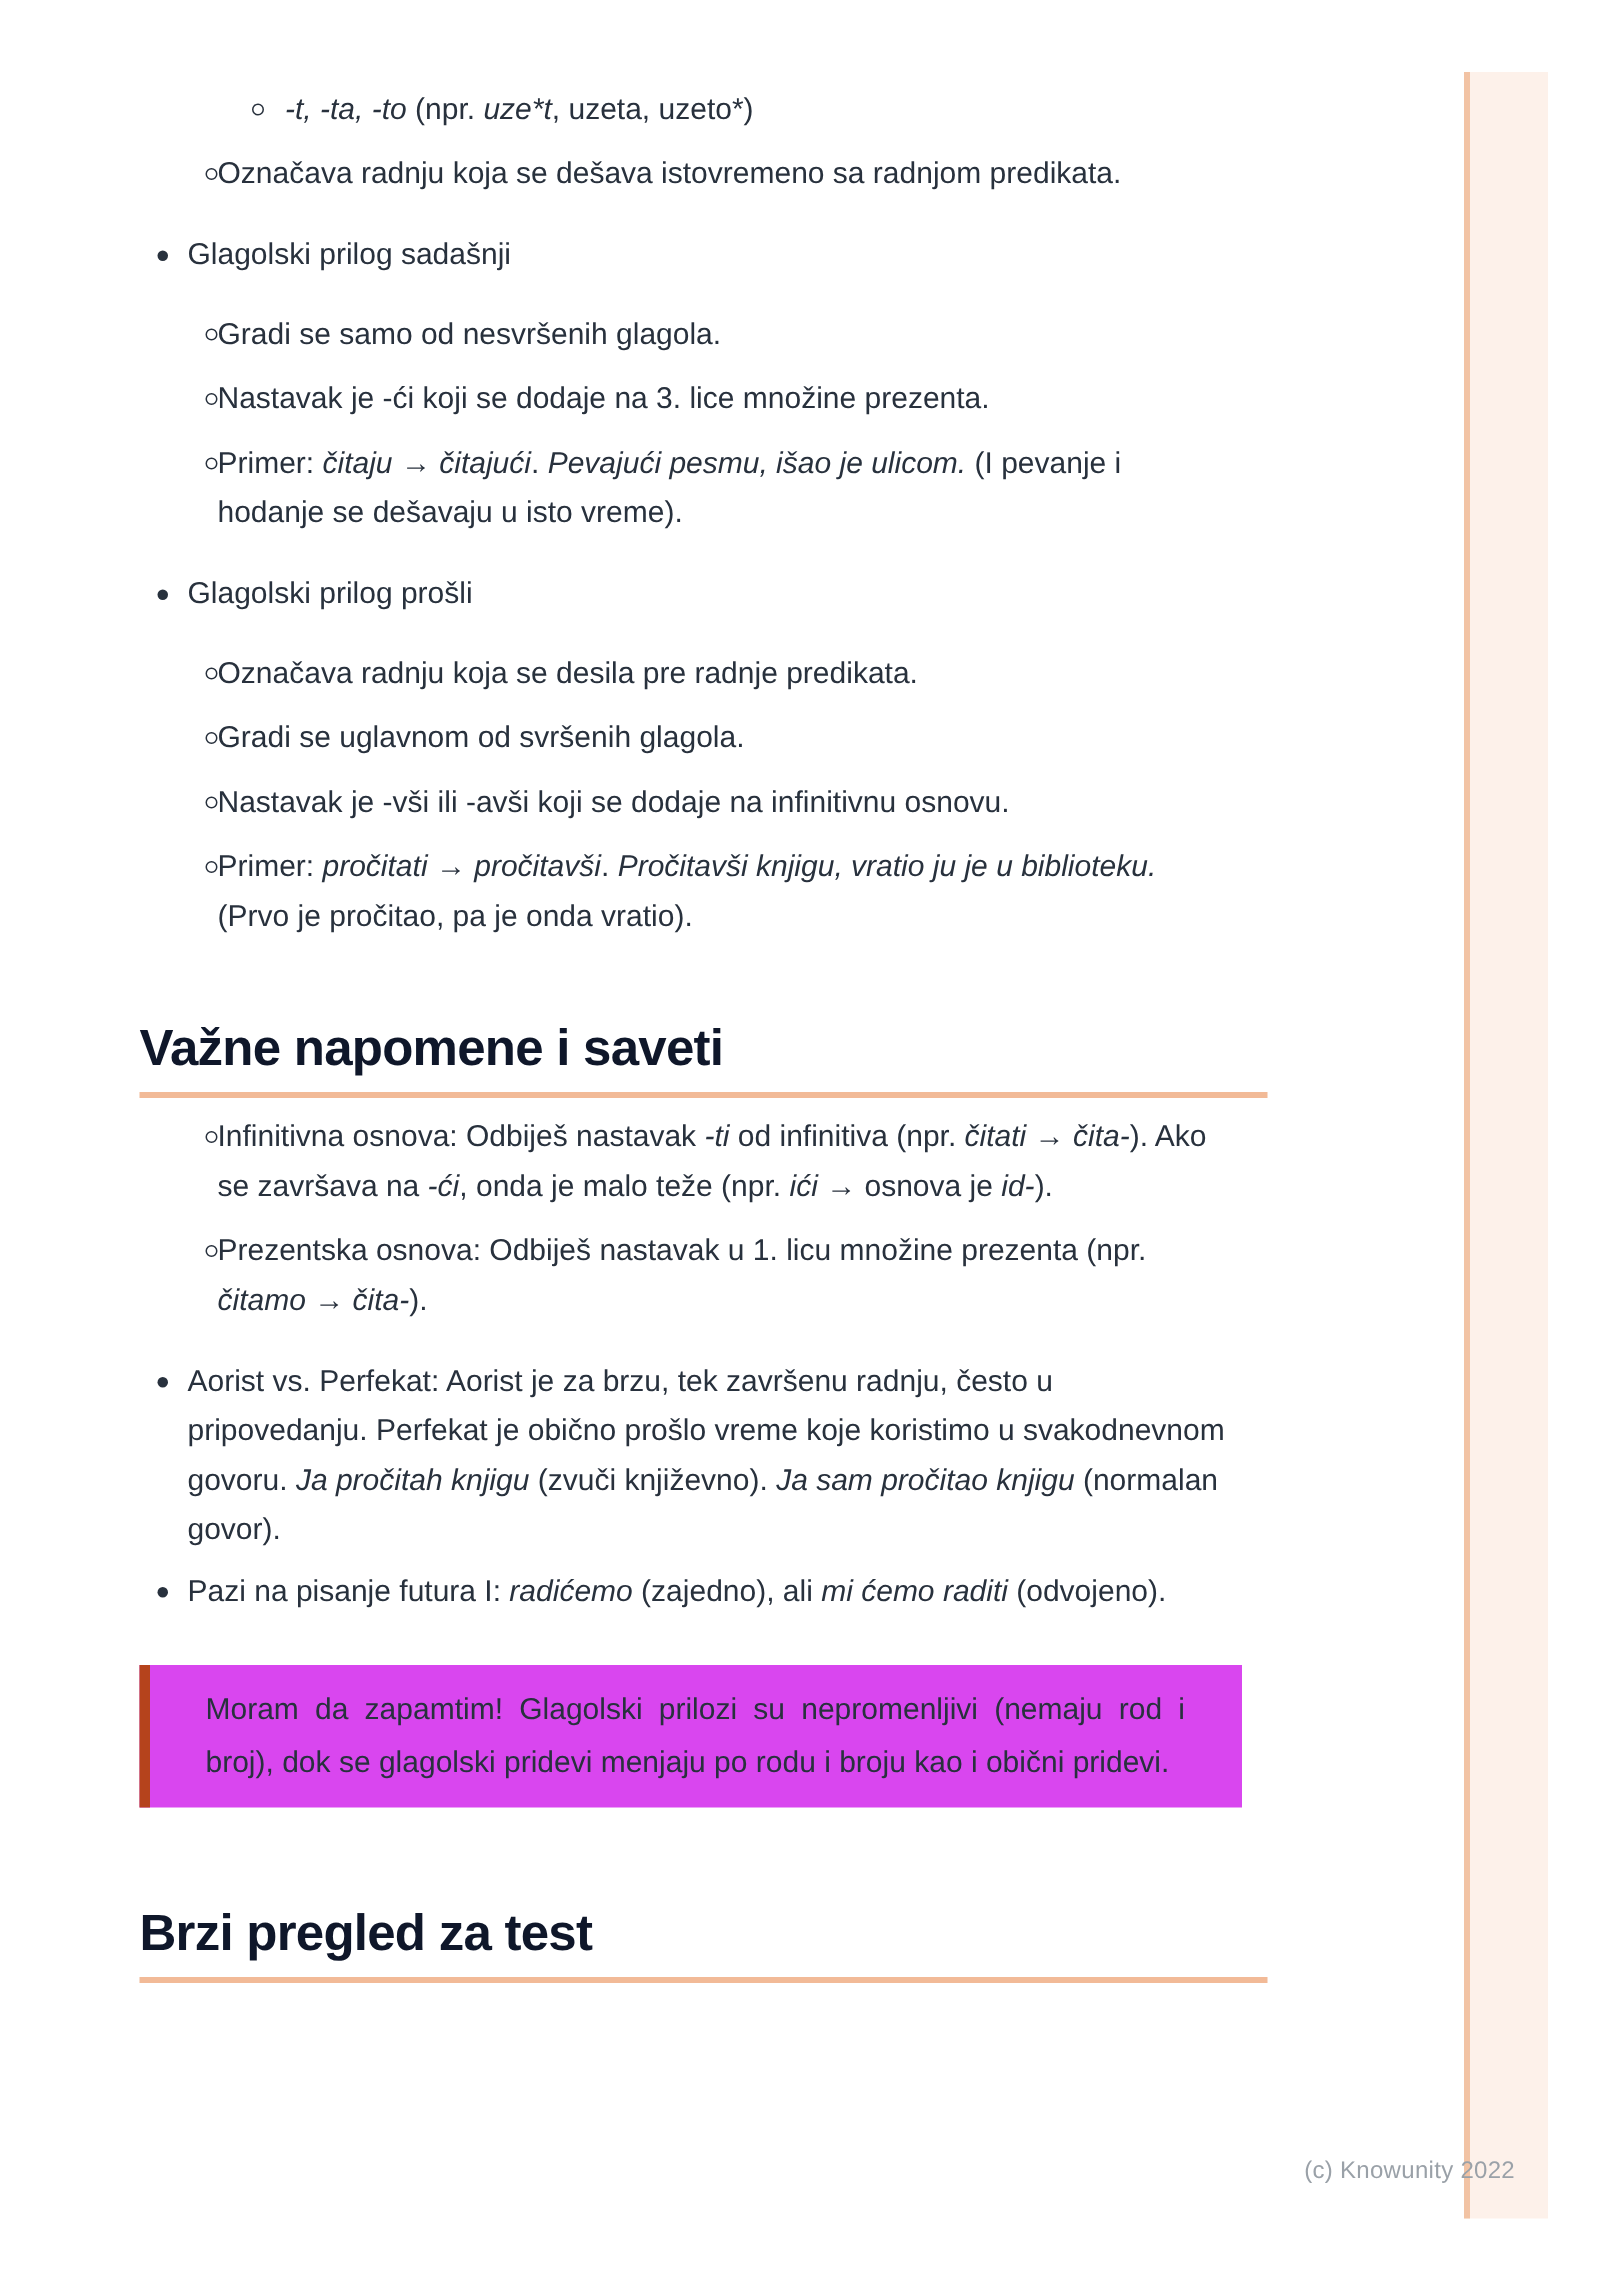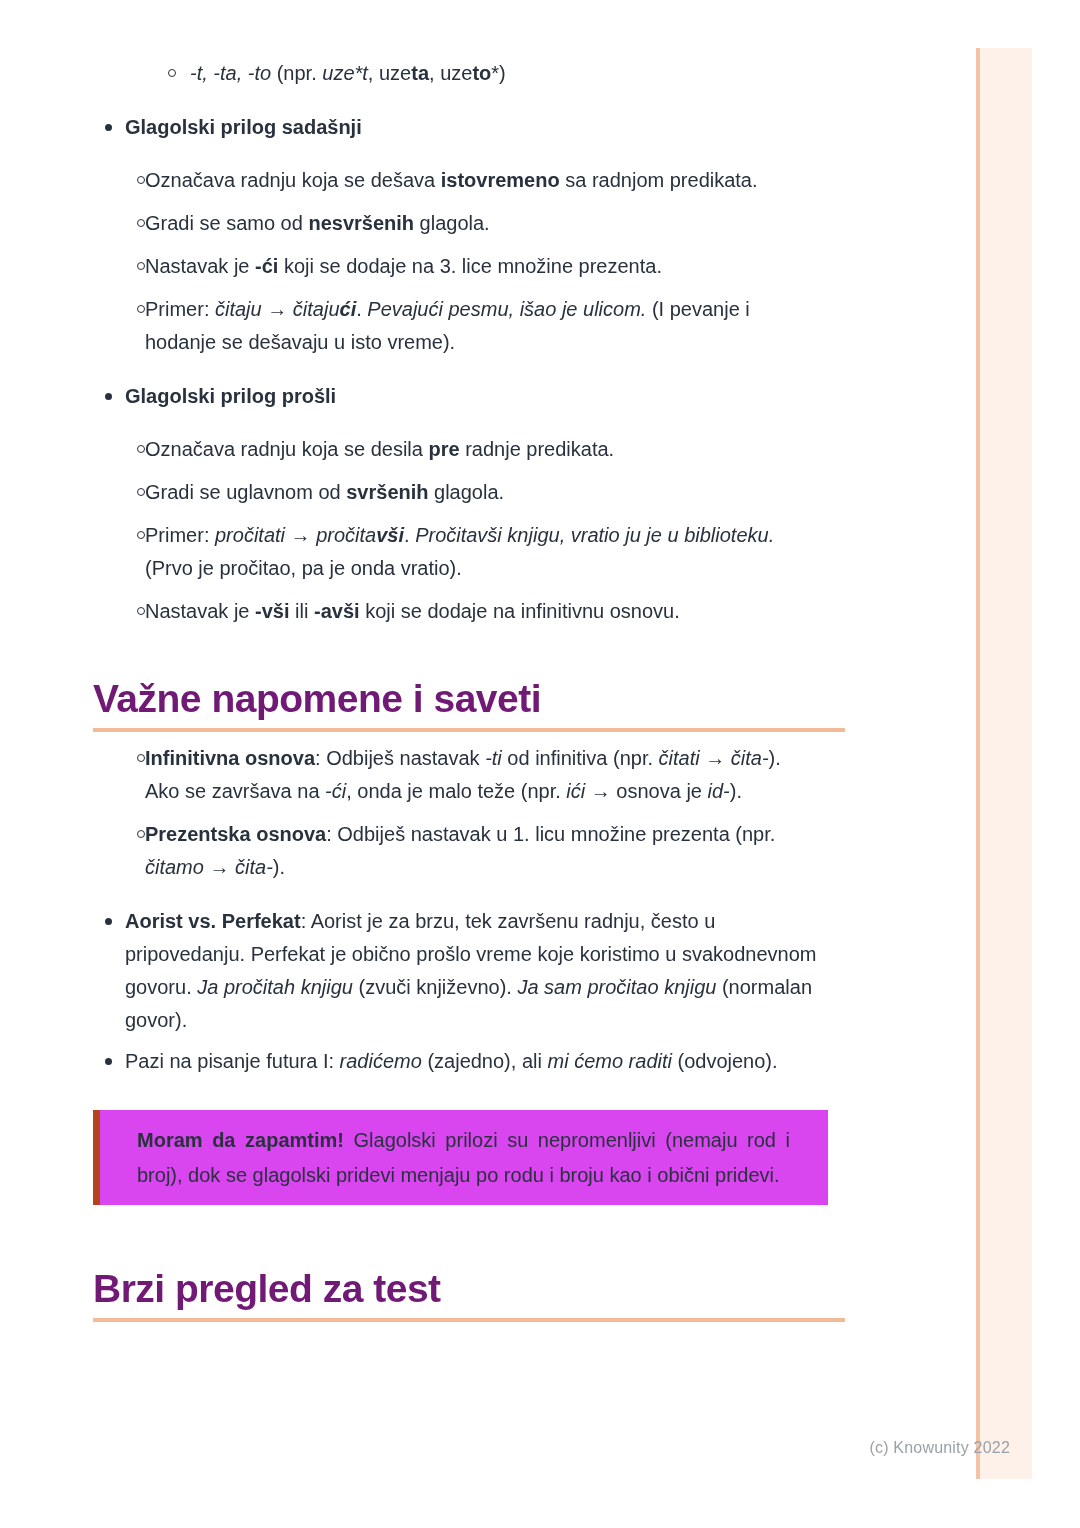--- a/index.html
+++ b/index.html
@@ -31,26 +31,26 @@
   .l2{margin-left:44px;}
   .l2 .text{max-width:660px;}
   .l3{margin-left:75px;}
   .l3 .marker{width:22px;}
   .content > .l3:first-child{margin-top:9px;}
   .l1 + .l2{margin-top:20px;}
   .l1.tight + .l2{margin-top:0;}
   .l1.close{margin-top:8px;}
   .dot{display:block;width:7px;height:7px;border-radius:50%;background:#28313d;margin-top:13px;}
   .ring{display:block;width:6px;height:6px;border-radius:50%;border:1.5px solid #28313d;background:transparent;margin-top:12px;}
-  b{font-weight:bold;}
+  b{font-weight:normal;}
   
   .h2{
     margin:48px 0 0 0;padding:0 0 6px 0;
-    font-size:39px;line-height:46px;font-weight:bold;letter-spacing:-0.5px;
-    color:#701a75;border-bottom:4px solid #f2ba97;
+    font-size:34px;line-height:46px;font-weight:bold;letter-spacing:-0.5px;
+    color:#0f172a;border-bottom:4px solid #f2ba97;
   }
   .h2 + .l1{margin-top:26px;}
   
   .callout{
     margin-top:32px;width:735px;box-sizing:border-box;
     background:#d946ef;border-left:7px solid #b5431c;
     padding:13px 38px 12px 37px;
   }
   .callout .ctext{
     font-size:20px;line-height:35px;text-align:justify;
@@ -63,31 +63,31 @@
 <div class="page">
   <div class="stripe"></div>
   <div class="watermark">(c) Knowunity 2022</div>
   <main class="content">
       <div class="li l3">
         <span class="marker">
           <span class="ring"></span>
         </span>
         <div class="text"><i>-t, -ta, -to</i> (npr. <i>uze*t</i>, uze<b>ta</b>, uze<b>to</b>*)</div>
       </div>
+      <div class="li l2">
+        <span class="marker">
+          <span class="ring"></span>
+        </span>
+        <div class="text">Označava radnju koja se dešava <b>istovremeno</b> sa radnjom predikata.</div>
+      </div>
       <div class="li l1">
         <span class="marker">
           <span class="dot"></span>
         </span>
         <div class="text"><b>Glagolski prilog sadašnji</b></div>
-      </div>
-      <div class="li l2">
-        <span class="marker">
-          <span class="ring"></span>
-        </span>
-        <div class="text">Označava radnju koja se dešava <b>istovremeno</b> sa radnjom predikata.</div>
       </div>
       <div class="li l2">
         <span class="marker">
           <span class="ring"></span>
         </span>
         <div class="text">Gradi se samo od <b>nesvršenih</b> glagola.</div>
       </div>
       <div class="li l2">
         <span class="marker">
           <span class="ring"></span>
@@ -115,27 +115,27 @@
       <div class="li l2">
         <span class="marker">
           <span class="ring"></span>
         </span>
         <div class="text">Gradi se uglavnom od <b>svršenih</b> glagola.</div>
       </div>
       <div class="li l2">
         <span class="marker">
           <span class="ring"></span>
         </span>
-        <div class="text">Primer: <i>pročitati</i> → <i>pročita</i><b><i>vši</i></b>. <i>Pročitavši knjigu, vratio ju je u biblioteku.</i> (Prvo je pročitao, pa je onda vratio).</div>
+        <div class="text">Nastavak je <b>-vši</b> ili <b>-avši</b> koji se dodaje na infinitivnu osnovu.</div>
       </div>
       <div class="li l2">
         <span class="marker">
           <span class="ring"></span>
         </span>
-        <div class="text">Nastavak je <b>-vši</b> ili <b>-avši</b> koji se dodaje na infinitivnu osnovu.</div>
+        <div class="text">Primer: <i>pročitati</i> → <i>pročita</i><b><i>vši</i></b>. <i>Pročitavši knjigu, vratio ju je u biblioteku.</i> (Prvo je pročitao, pa je onda vratio).</div>
       </div>
       <h2 class="h2">Važne napomene i saveti</h2>
       <div class="li l2">
         <span class="marker">
           <span class="ring"></span>
         </span>
         <div class="text"><b>Infinitivna osnova</b>: Odbiješ nastavak <i>-ti</i> od infinitiva (npr. <i>čitati</i> → <i>čita-</i>). Ako se završava na <i>-ći</i>, onda je malo teže (npr. <i>ići</i> → osnova je <i>id-</i>).</div>
       </div>
       <div class="li l2">
         <span class="marker">

